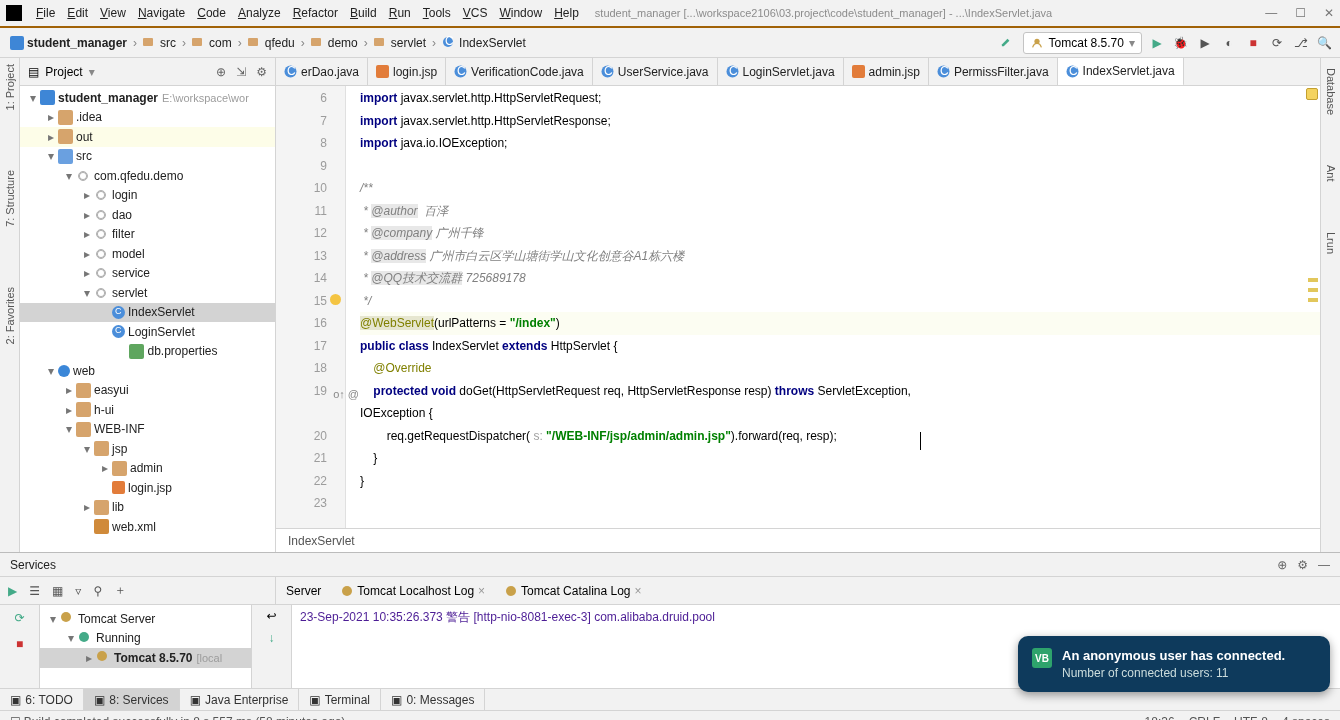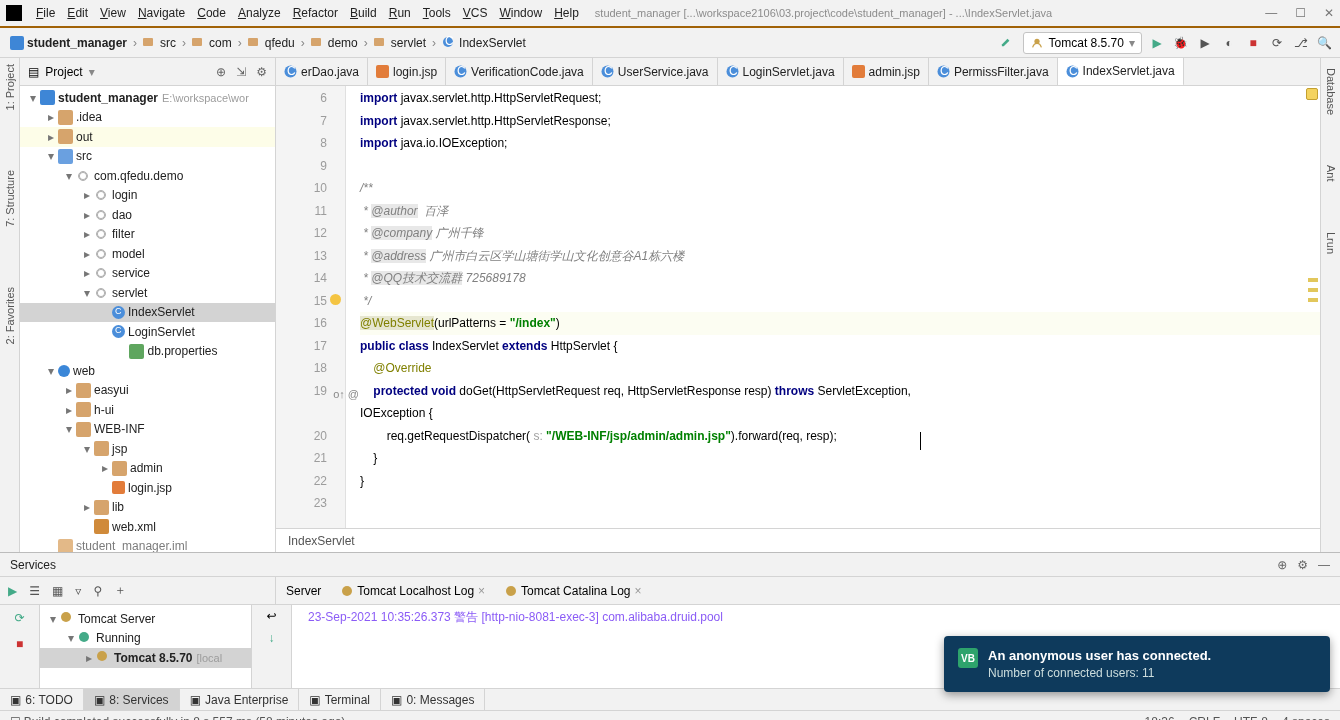--- a/index.html
+++ b/index.html
@@ -79,27 +79,27 @@
 .svc-tb .logtabs { display:flex; align-items:center; height:100%; }
 .svc-tb .logtab { padding:0 10px; display:flex; align-items:center; gap:4px; height:100%; }
 .svc-body { flex:1; display:flex; overflow:hidden; }
 .svc-side { width:40px; background:#f2f2f2; border-right:1px solid #d4d4d4; display:flex; flex-direction:column; align-items:center; padding-top:4px; gap:8px; }
 .svc-side .sbtn { width:18px; height:18px; display:flex; align-items:center; justify-content:center; }
 .svc-tree { width:212px; border-right:1px solid #d4d4d4; padding:4px 0; }
 .svc-out { flex:1; display:flex; }
 .svc-out-side { width:40px; background:#f2f2f2; border-right:1px solid #d4d4d4; display:flex;flex-direction:column;align-items:center;padding-top:4px;gap:8px;}
 .svc-out-body { flex:1; padding:4px 8px; font-family:Consolas,monospace; font-size:12px; }
 .svc-out-body .lbl { color:#555; margin-bottom:4px; display:block; }
-.logline { color:#8b5cf6;margin-left:8px; }
+.logline { color:#4c1d95; }
 .bottom-bar { height:22px; background:#f2f2f2; display:flex; align-items:center; border-top:1px solid #d4d4d4; }
 .tool-tab { padding:0 10px; display:flex; align-items:center; gap:4px; height:100%; border-right:1px solid #d4d4d4; color:#333; cursor:pointer; }
 .tool-tab.active { background:#d3d3d3; }
 .status { height:22px; background:#f2f2f2; border-top:1px solid #d4d4d4; display:flex; align-items:center; padding:0 10px; color:#555; font-size:11px; }
 .status .sep { margin-left:auto; display:flex; gap:14px; }
-.notif { position:absolute; right:10px; bottom:28px; width:386px; background:#0e3a5c; color:#fff; border-radius:4px; padding:12px 14px; display:flex; gap:10px; box-shadow:0 3px 10px rgba(0,0,0,.4); }
+.notif { position:absolute; right:10px; bottom:28px; width:312px; background:#0e3a5c; color:#fff; border-radius:10px; padding:12px 14px; display:flex; gap:10px; box-shadow:0 3px 10px rgba(0,0,0,.4); }
 .notif .nico { width:20px; height:20px; background:#2ea36c; border-radius:3px; flex-shrink:0; display:flex;align-items:center;justify-content:center;font-size:10px;font-weight:bold;}
 .notif .ntitle { font-weight:bold; font-size:13px; margin-bottom:3px; }
 .notif .nbody { font-size:12px; color:#cdd; }
 svg { display:block; }
 </style>
 </head>
 <body>
 
 <div class="menubar">
   <div class="app-icon"></div>
@@ -346,25 +346,20 @@
         </div>
         <div class="tnode" style="padding-left: 60px;">
           <span class="arr">▸</span>
           <span class="nico ico-folder"></span>
           <span class="lbl">lib</span>
         </div>
         <div class="tnode" style="padding-left: 60px;">
           <span class="arr"></span>
           <span class="nico ico-xml"></span>
           <span class="lbl">web.xml</span>
-        </div>
-        <div class="tnode" style="padding-left: 24px; opacity: 0.6;">
-          <span class="arr"></span>
-          <span class="nico ico-xml"></span>
-          <span class="lbl">student_manager.iml</span>
         </div>
       </div>
   </div>
 
   <div class="editor">
     <div class="tabs" id="editor-tabs">
         <div class="tab">
           <span class="tico">
             <svg width="13" height="13">
               <circle cx="6.5" cy="6.5" r="6" fill="#4b8eda"></circle>

